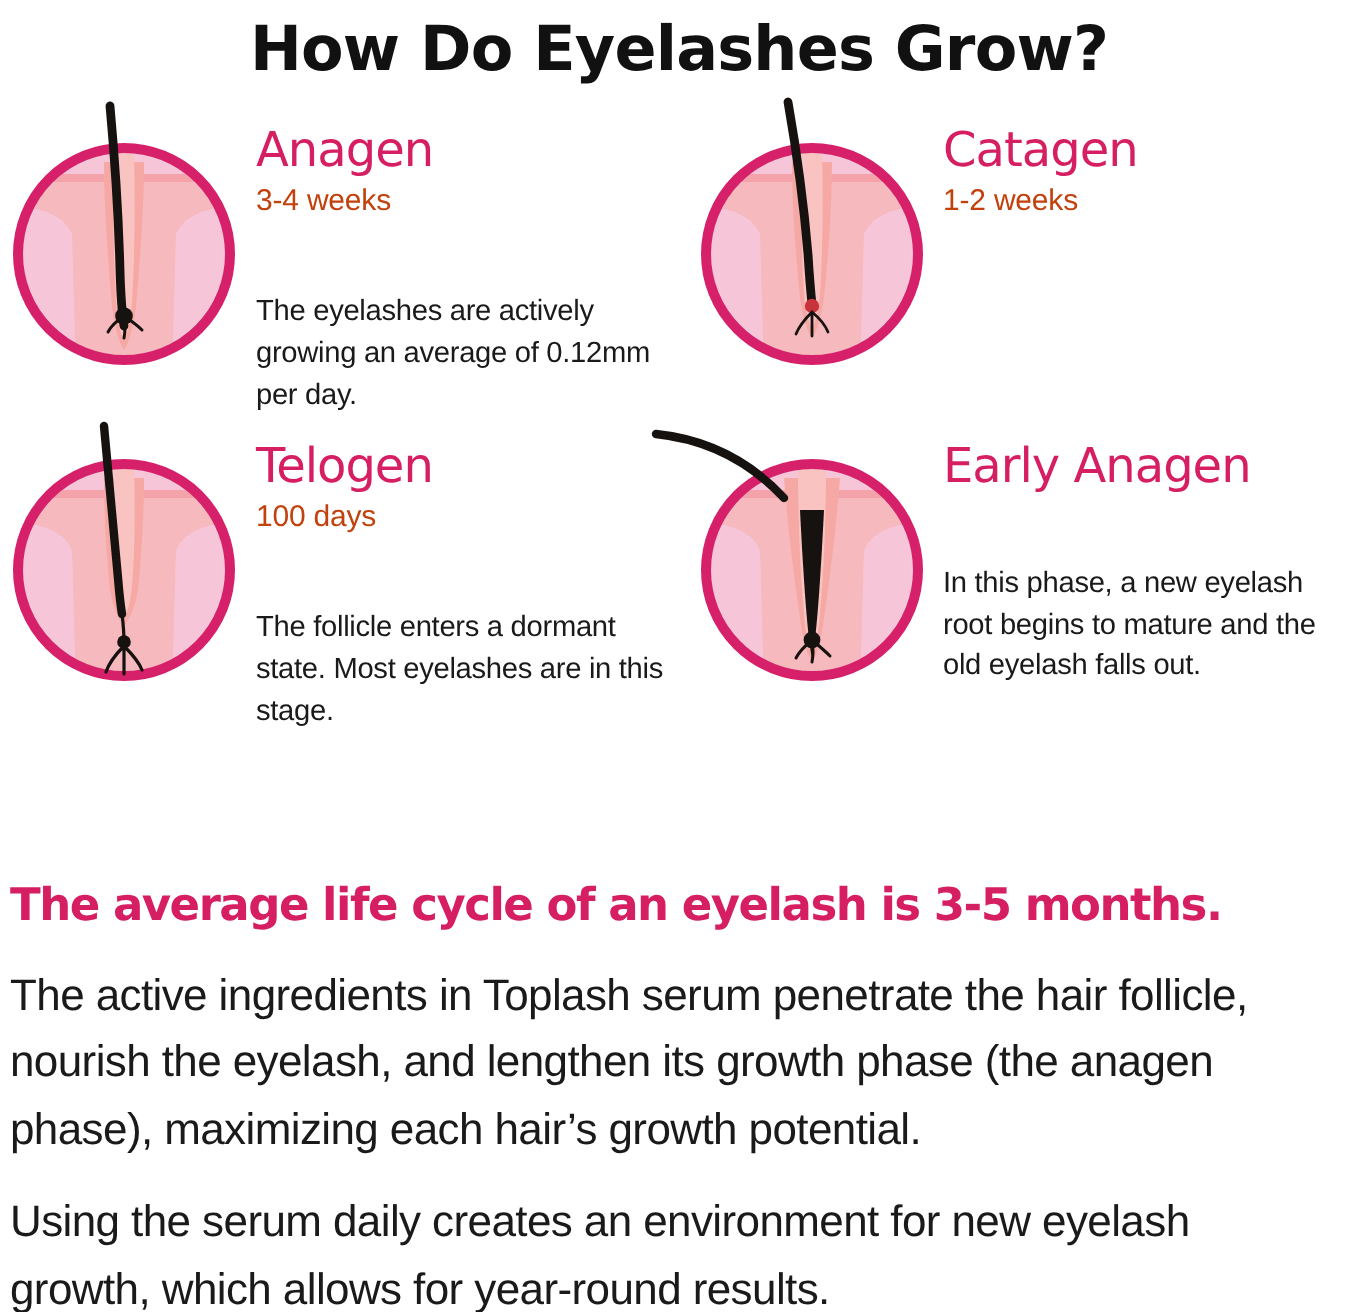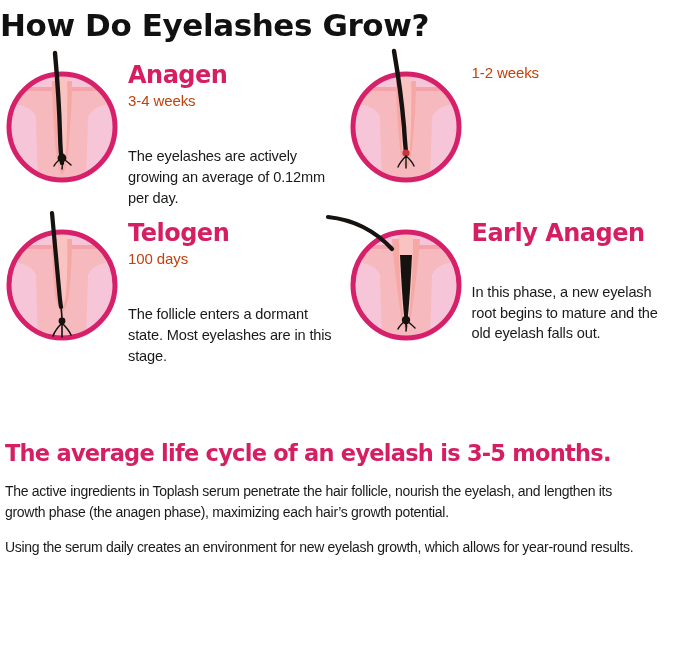--- a/index.html
+++ b/index.html
@@ -12,20 +12,21 @@
 
   body {
     font-family: "Liberation Sans", sans-serif;
     color: #1a1a1a;
     position: relative;
     overflow: hidden;
   }
 
   
   .page-title {
+    text-align: center;
     font-family: "DejaVu Sans", sans-serif;
     font-weight: bold;
     font-size: 31px;
     letter-spacing: -0.4px;
     color: #111111;
     padding-top: 6px;
     line-height: 1.25;
   }
 
   
@@ -53,21 +54,21 @@
   }
   .illus-wrap svg { display: block; overflow: visible; }
 
   .stage-text {
     padding-top: 6px;
     padding-right: 4px;
   }
 
   .stage-name {
     font-family: "DejaVu Sans", sans-serif;
-    font-weight: bold;
+    font-weight: normal;
     font-size: 24px;
     line-height: 1.05;
     letter-spacing: -0.5px;
     color: #D61F63;
     margin-bottom: 3px;
   }
 
   .stage-duration {
     font-family: "Liberation Sans", sans-serif;
     font-size: 15px;
@@ -107,21 +108,21 @@
     font-weight: bold;
     font-size: 22.5px;
     letter-spacing: -0.75px;
     color: #D61F63;
     line-height: 1.2;
     margin-bottom: 14px;
   }
 
   .para {
     font-family: "Liberation Sans", sans-serif;
-    font-size: 14px;
+    font-size: 22px;
     line-height: 1.52;
     letter-spacing: -0.3px;
     color: #1a1a1a;
     margin-bottom: 13px;
     max-width: 650px;
   }
   .para:last-child { margin-bottom: 0; }
 </style>
 </head>
 <body>
@@ -175,20 +176,21 @@
             <path d="M52 24 Q52 52 56 92 Q58 106 62 112 Q66 106 68 92 Q72 52 72 24 Z" fill="#F6A9A4"></path>
             <path d="M57 18 Q56 58 58 90 Q59 102 62 107 Q65 102 66 90 Q68 58 67 18 Z" fill="#F9C3C2"></path>
           </g>
           <circle cx="62" cy="70" r="53" fill="none" stroke="#D6206A" stroke-width="5"></circle>
           <path d="M50 -6 Q57 34 60 70 Q61 86 62 95" stroke="#16120f" stroke-width="4.4" fill="none" stroke-linecap="round"></path>
           <circle cx="62" cy="96" r="3.6" fill="#C8343C"></circle>
           <path d="M62 99 q-6 6 -8 11 M62 99 q0 7 0 12 M62 99 q6 5 8 10" stroke="#16120f" stroke-width="1.4" fill="none" stroke-linecap="round"></path>
         </svg>
       </div>
       <div class="stage-text">
+        <div class="stage-name">Catagen</div>
         <div class="stage-duration">1-2 weeks</div>
       </div>
     </div>
   </div>
 
   <div class="stage-row row-2">
 
     <div class="stage col-1">
       <div class="illus-wrap">
         <svg width="128" height="132" viewBox="0 0 128 132">

